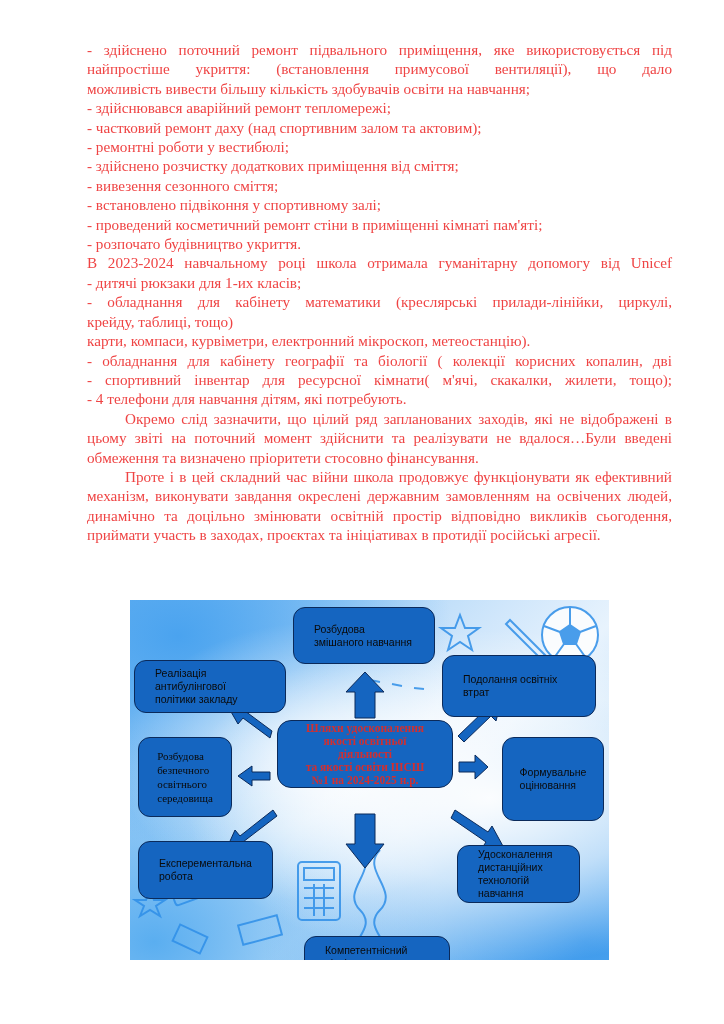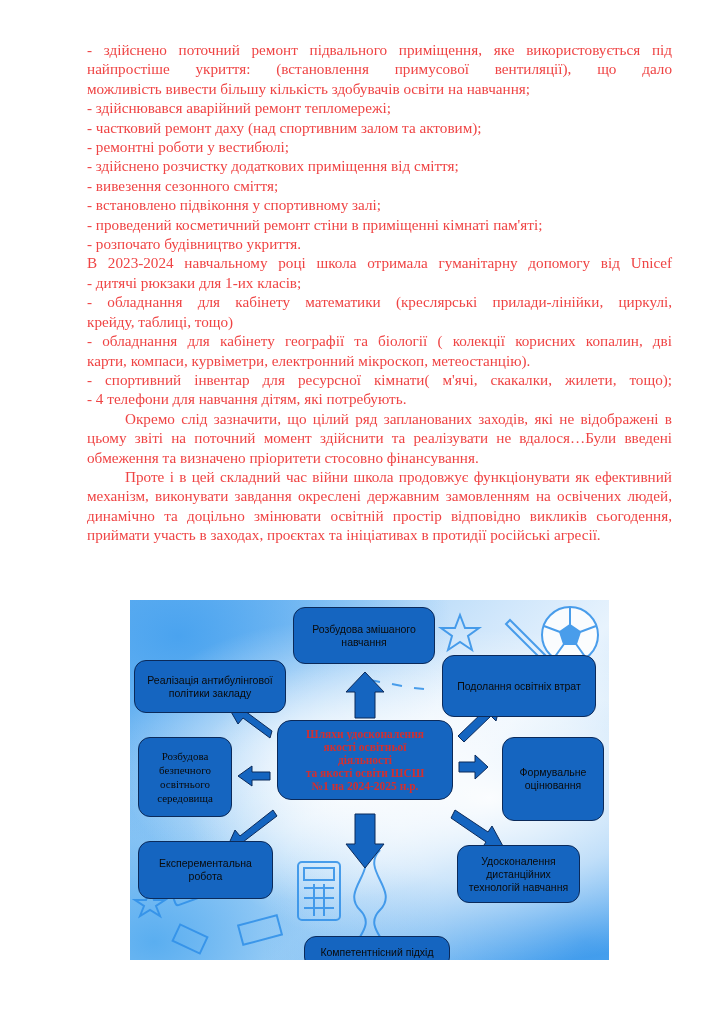--- a/index.html
+++ b/index.html
@@ -19,27 +19,27 @@
     background:
       radial-gradient(ellipse at 75% 55%, rgba(255,255,255,0.95) 0%, rgba(255,255,255,0.6) 30%, rgba(255,255,255,0) 60%),
       radial-gradient(ellipse at 40% 45%, rgba(255,255,255,0.9) 0%, rgba(255,255,255,0) 50%),
       radial-gradient(ellipse at 10% 10%, #4aa3ef 0%, rgba(74,163,239,0) 45%),
       radial-gradient(ellipse at 95% 95%, #3d9aec 0%, rgba(61,154,236,0) 50%),
       radial-gradient(ellipse at 5% 95%, #5aaef0 0%, rgba(90,174,240,0) 45%),
       linear-gradient(135deg, #7bbdf3 0%, #cfe6fb 45%, #e8f3fd 60%, #8cc6f5 100%);
   }
   .box {
     position: absolute; background: #1565c0; border: 1.5px solid #0b2a5a; border-radius: 12px;
-    color: #0a0a0a; display: flex; align-items: center; justify-content: center; text-align: center;
+    color: #0a0a0a; display: flex; align-items: center; justify-content: center; text-align: left;
     font-family: "Liberation Sans", sans-serif; font-size: 10.5px; line-height: 13px;
-    box-sizing: border-box; padding: 4px;
+    box-sizing: border-box; padding: 20px;
   }
   .box.serif { font-family: "Liberation Serif", serif; font-size: 11px; line-height: 14px; }
   .center-box {
-    position: absolute; left: 147px; top: 120px; width: 176px; height: 80px;
+    position: absolute; left: 147px; top: 120px; width: 176px; height: 68px;
     background: #1565c0; border: 1.5px solid #0b2a5a; border-radius: 14px;
     display: flex; align-items: center; justify-content: center; text-align: center;
     color: #d32f2f; font-family: "Liberation Serif", serif; font-weight: bold;
     font-size: 11.5px; line-height: 13px; box-sizing: border-box; padding: 4px;
   }
   svg.overlay { position: absolute; left: 0; top: 0; }
 </style>
 </head>
 <body>
 
@@ -55,22 +55,22 @@
         <div class="line">- ремонтні роботи у вестибюлі;</div>
         <div class="line">- здійснено розчистку додаткових приміщення від сміття;</div>
         <div class="line">- вивезення сезонного сміття;</div>
         <div class="line">- встановлено підвіконня у спортивному залі;</div>
         <div class="line">- проведений косметичний ремонт стіни в приміщенні кімнаті пам'яті;</div>
         <div class="line">- розпочато будівництво укриття.</div>
         <div class="line just">В 2023-2024 навчальному році школа отримала гуманітарну допомогу від Unicef</div>
         <div class="line">- дитячі рюкзаки для 1-их класів;</div>
         <div class="line just">- обладнання для кабінету математики (креслярські прилади-лінійки, циркулі,</div>
         <div class="line">крейду, таблиці, тощо)</div>
+        <div class="line">карти, компаси, курвіметри, електронний мікроскоп, метеостанцію).</div>
         <div class="line just">- обладнання для кабінету географії та біології ( колекції корисних копалин, дві</div>
-        <div class="line">карти, компаси, курвіметри, електронний мікроскоп, метеостанцію).</div>
         <div class="line just">- спортивний інвентар для ресурсної кімнати( м'ячі, скакалки, жилети, тощо);</div>
         <div class="line">- 4 телефони для навчання дітям, які потребують.</div>
       </div>
     <div class="para indent-para" style="text-indent:38px;">Окремо слід зазначити, що цілий ряд запланованих заходів, які не відображені в цьому звіті на поточний момент здійснити та реалізувати не вдалося…Були введені обмеження та визначено пріоритети стосовно фінансування.</div>
     <div class="para" style="text-indent:38px;">Проте і в цей складний час війни школа продовжує функціонувати як ефективний механізм, виконувати завдання окреслені державним замовленням на освічених людей, динамічно та доцільно змінювати освітній простір відповідно викликів сьогодення, приймати участь в заходах, проєктах та ініціативах в протидії російські агресії.</div>
   </div>
 
   <div class="diagram">
     <svg class="overlay" width="479" height="360" viewBox="0 0 479 360">
 

